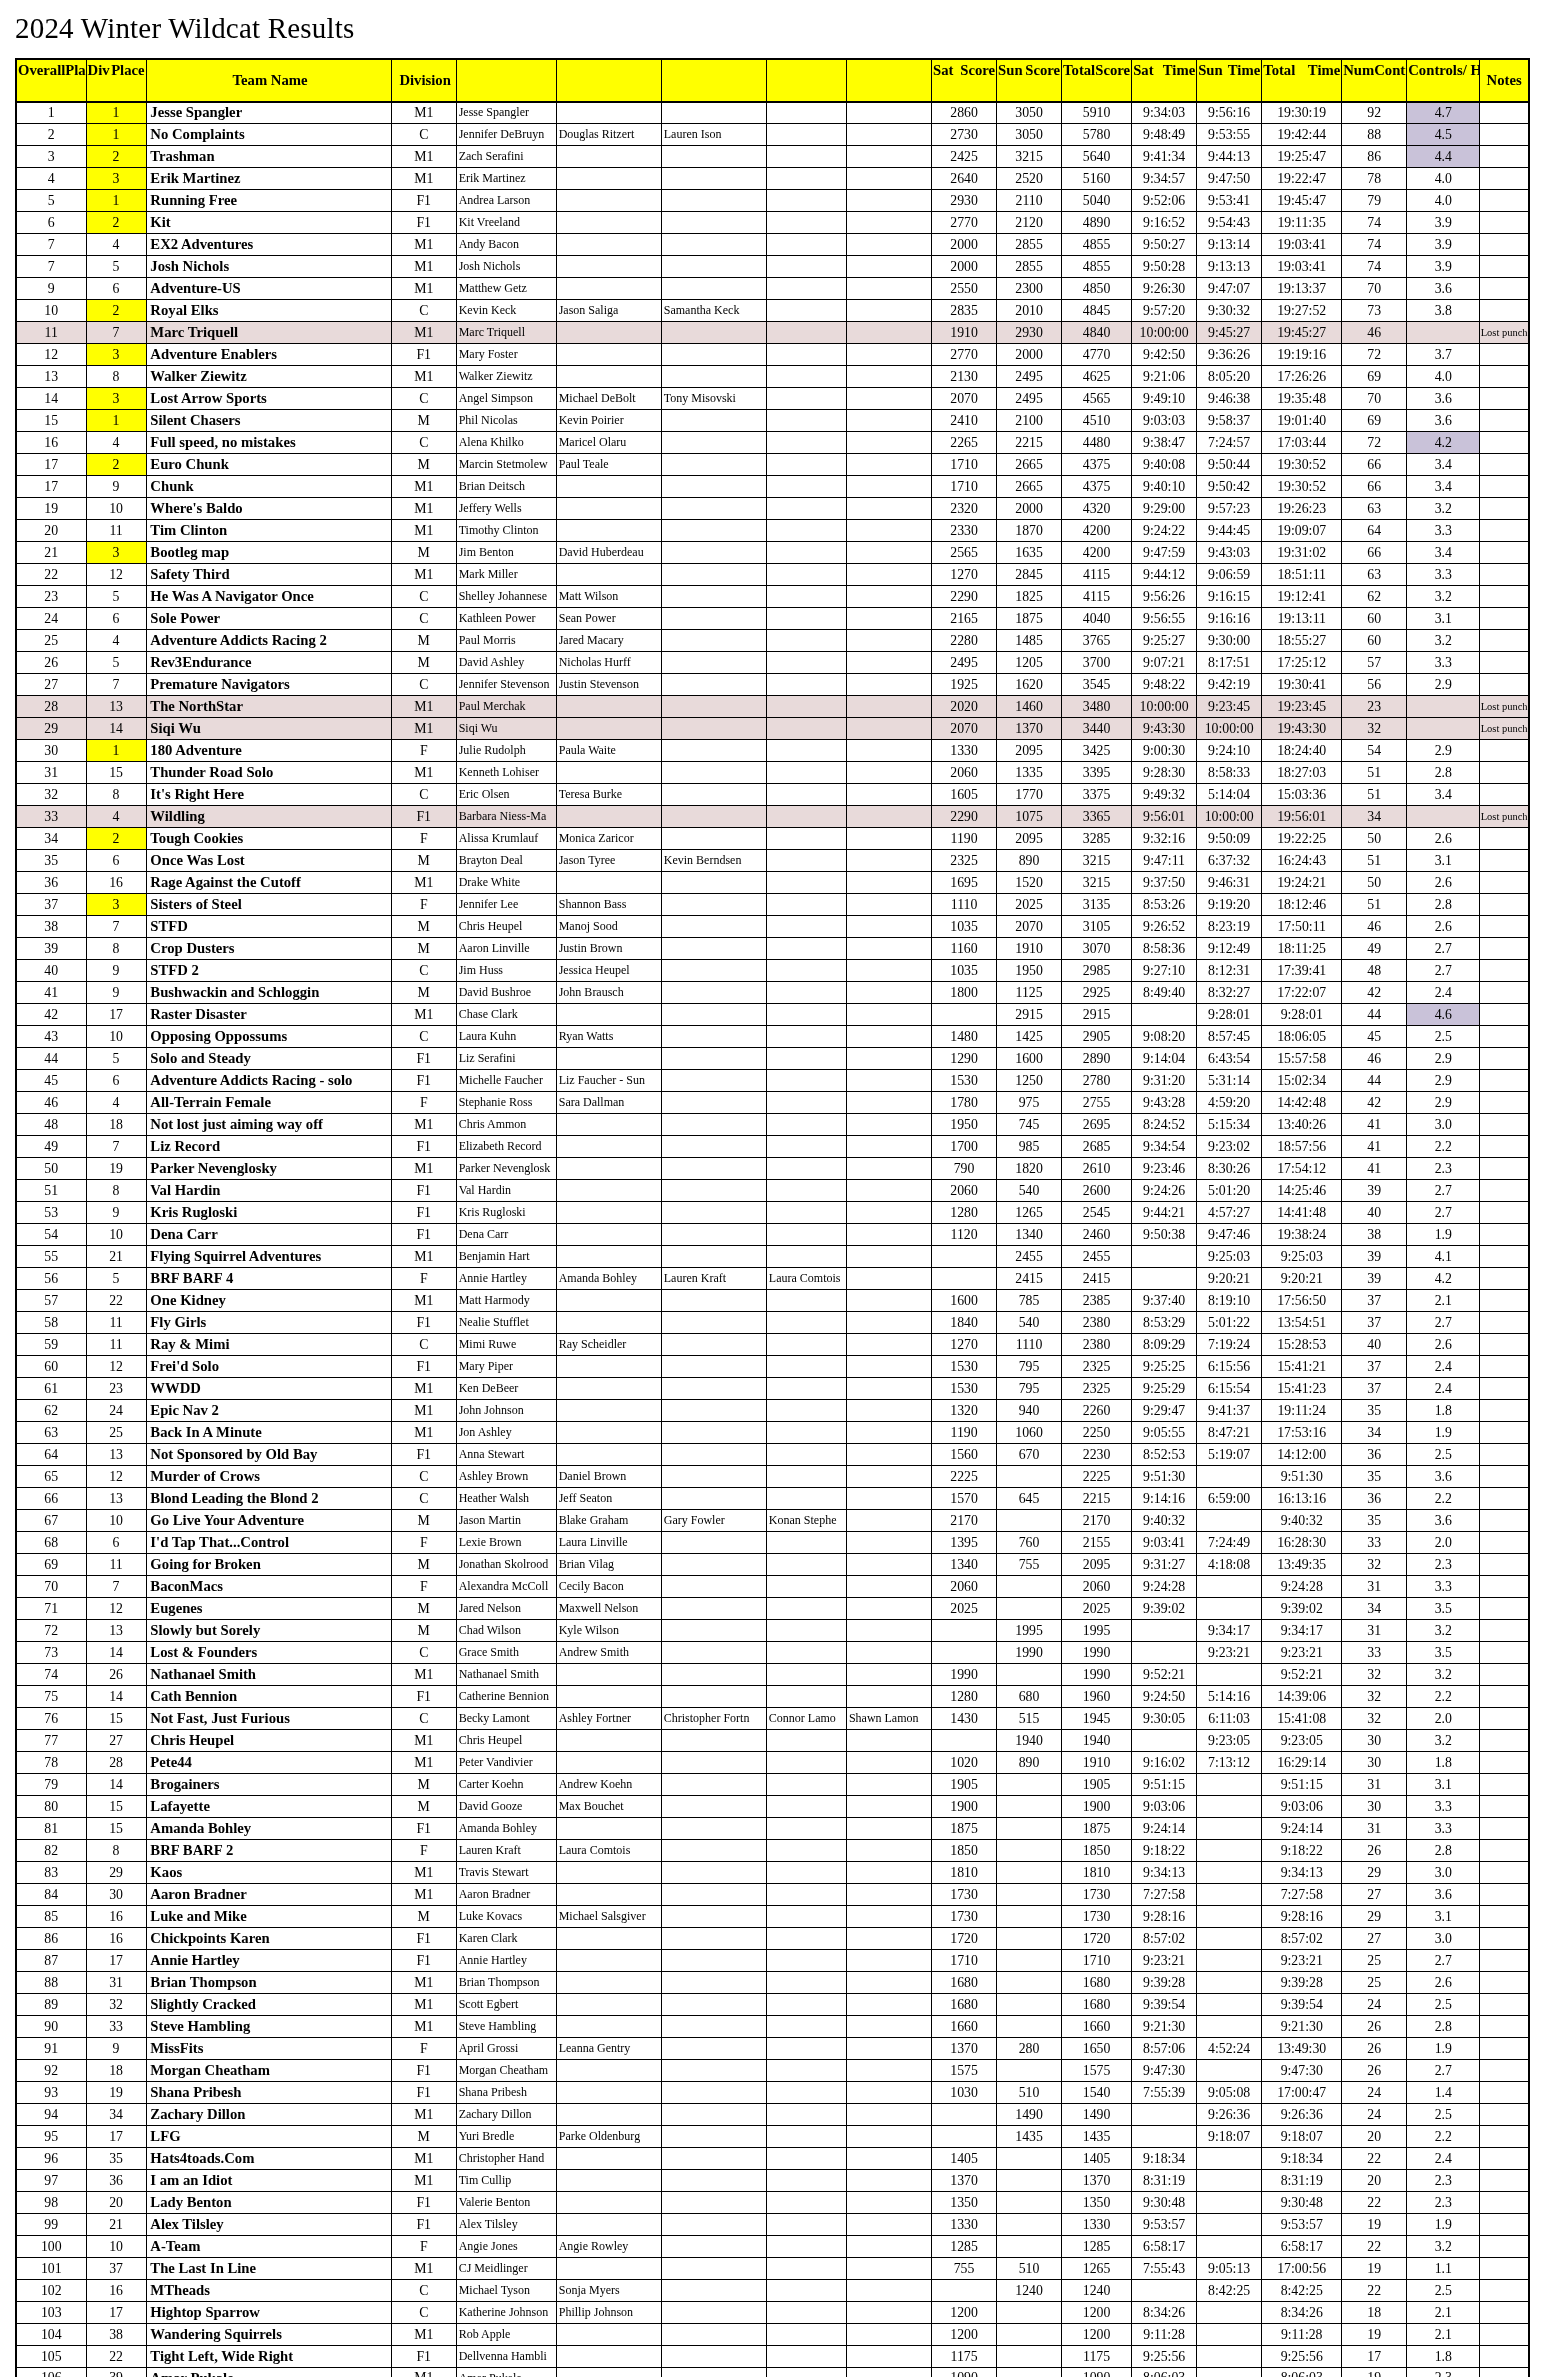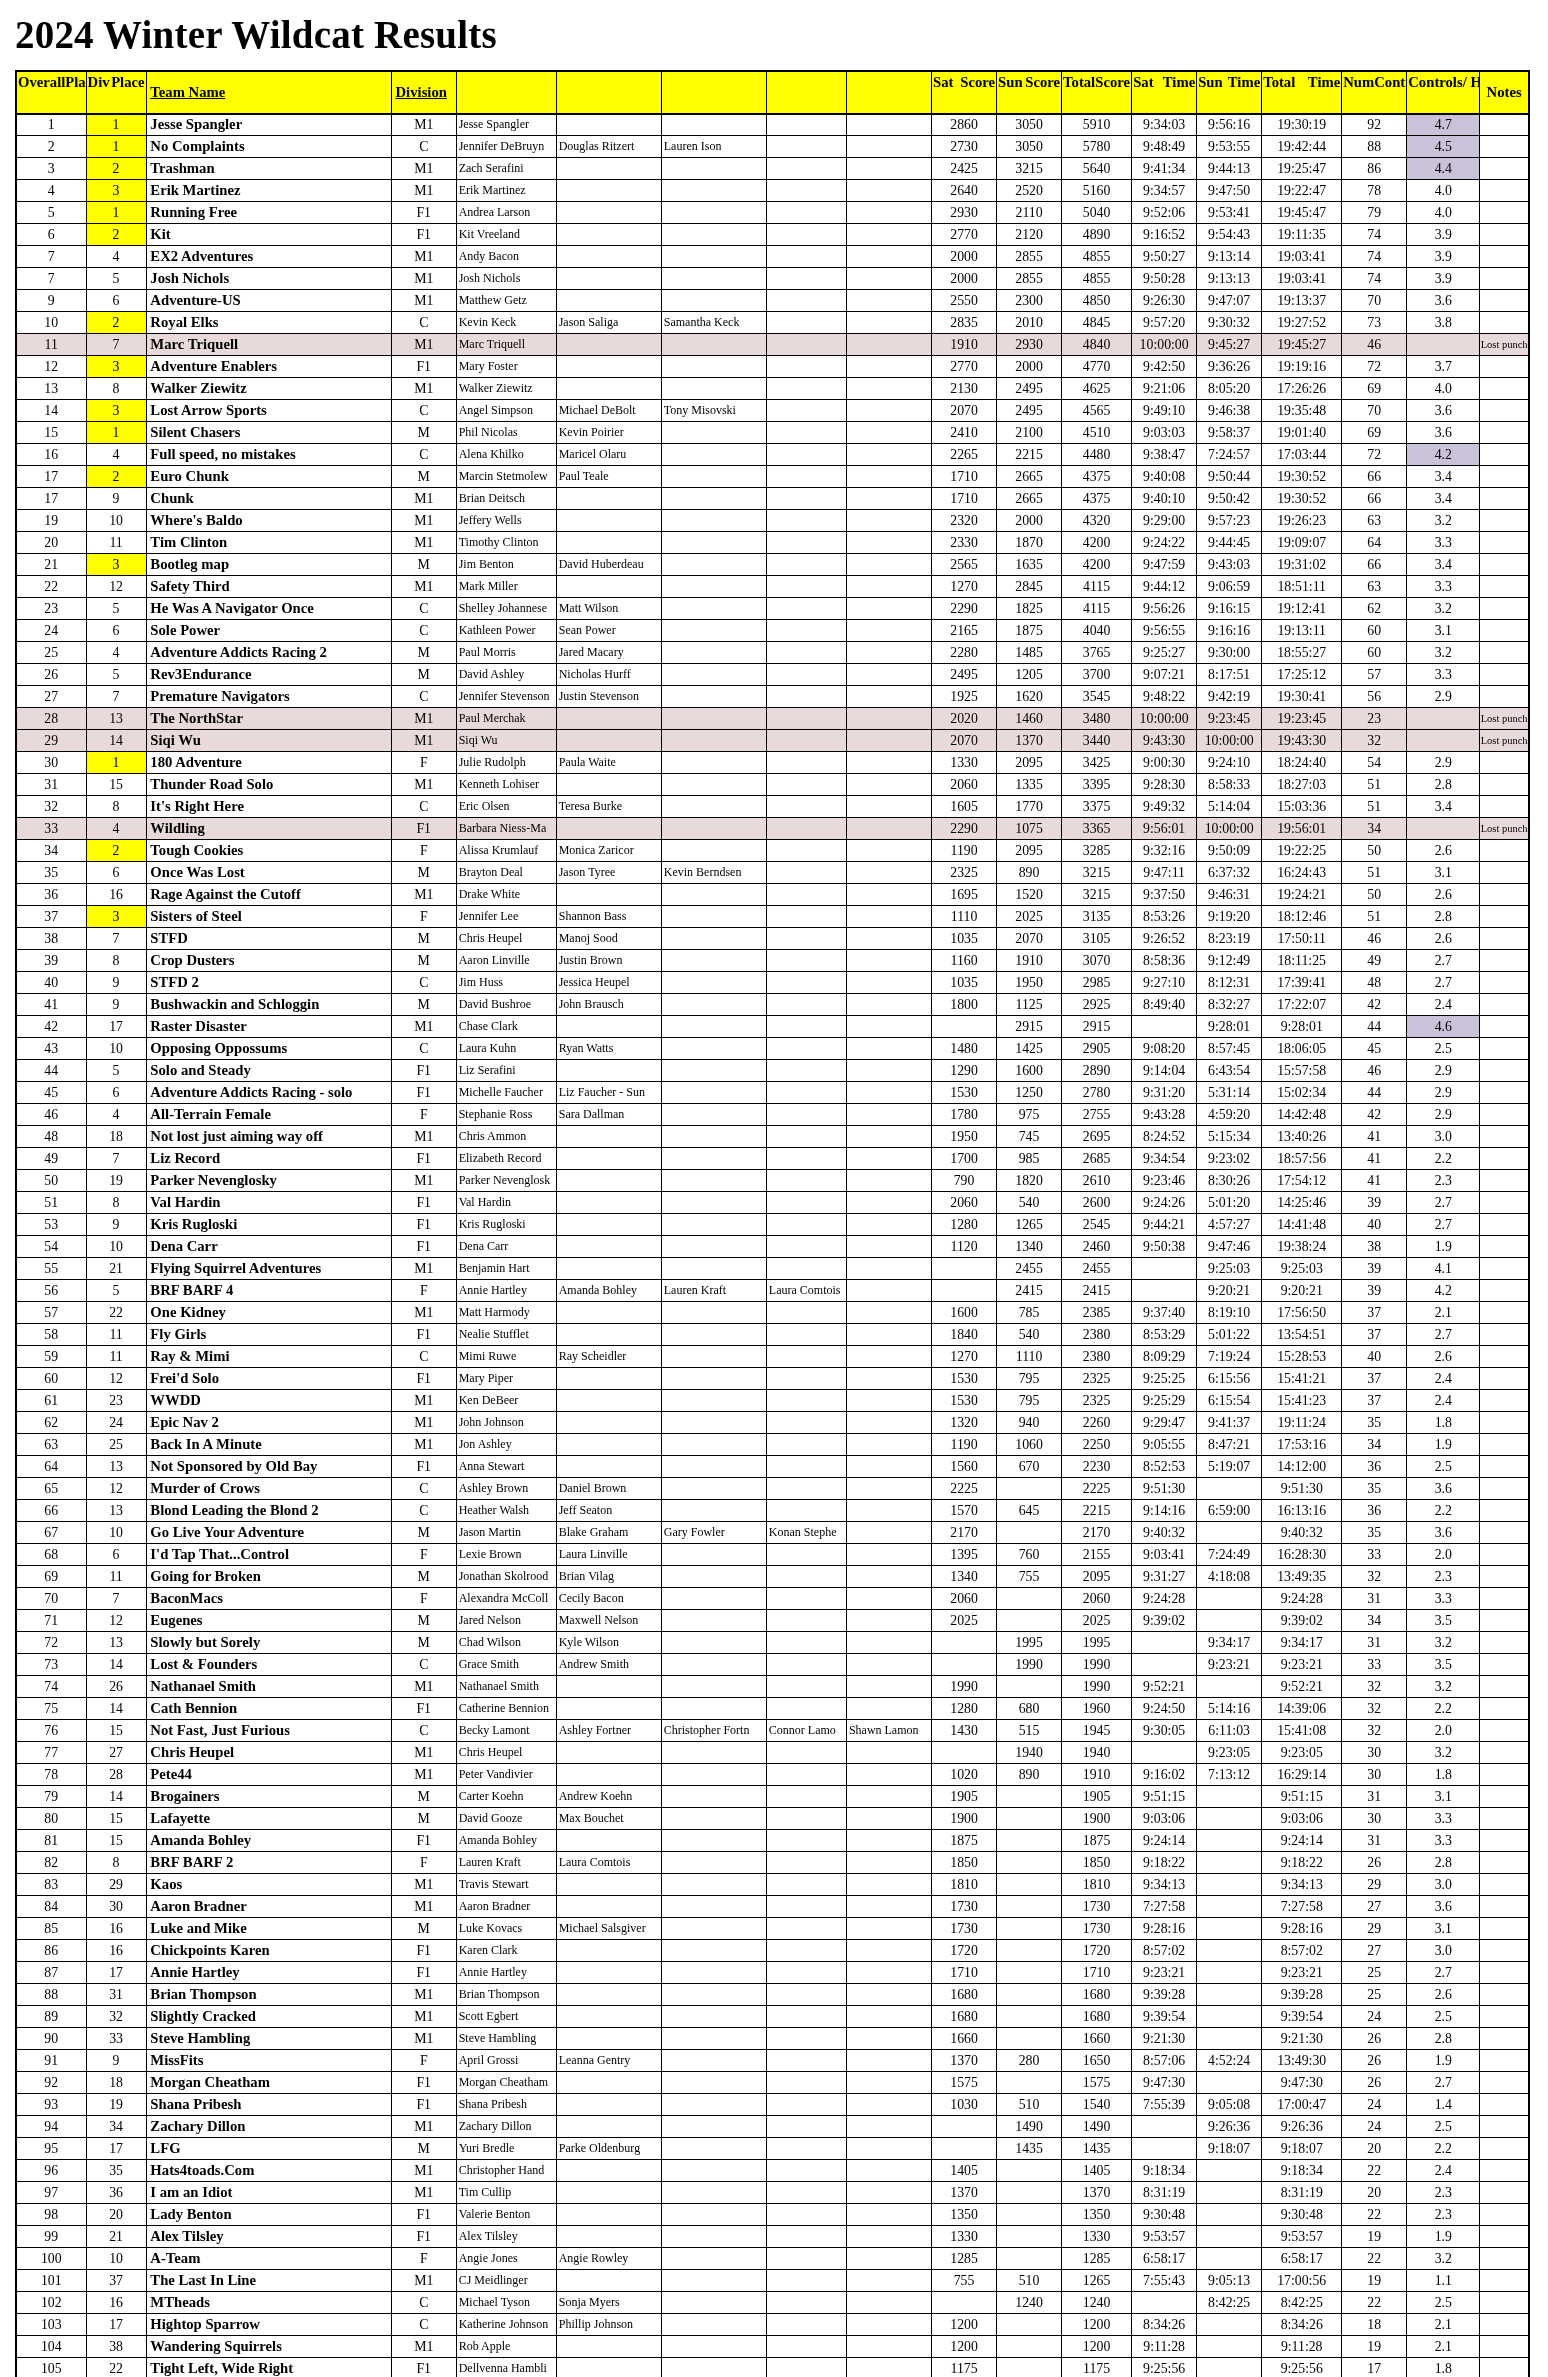--- a/index.html
+++ b/index.html
@@ -1,25 +1,25 @@
 <!DOCTYPE html>
 <html style="font-size:7.6px"><head>
 <meta charset="utf-8">
 <style>
   html,body{margin:0;padding:0;background:#ffffff;}
   body{width:1548px;height:2727px;font-family:"Liberation Serif","DejaVu Serif",serif;color:#000;}
   .page{position:relative;padding:12.4px 0 0 15px;}
-  .title{font-size:39px;font-weight:bold;margin:0 0 12.4px 0;letter-spacing:0.2px;}
+  .title{font-size:29px;font-weight:normal;margin:0 0 12.4px 0;letter-spacing:0.2px;}
   table.results{border-collapse:collapse;table-layout:fixed;width:1515px;border:2.4px solid #000;}
   th,td{border:1px solid #000;border-top-width:1.4px;border-bottom-width:1.4px;
         overflow:hidden;white-space:nowrap;box-sizing:border-box;padding:0;}
   thead th{background:#FFFF00;height:42px;font-size:14.7px;font-weight:bold;border-bottom-width:2.9px;vertical-align:middle;}
   th .hdr2{display:flex;flex-direction:row;justify-content:space-between;height:37px;padding:1.9px 1px;}
   th .hdr1{display:flex;flex-direction:column;justify-content:center;height:37px;padding:1.9px 1px;}
-  th.h-left .hdr1{align-items:flex-start;padding-left:3.8px;text-decoration:underline;}
+  th.h-left .hdr1{align-items:center;padding-left:3.8px;}
   tbody td{height:22px;font-size:13.8px;text-align:center;vertical-align:middle;}
   td.c-team{font-weight:bold;text-align:left;padding:0 1.9px 0 3.8px;font-size:14.7px;}
   td.c-member{font-size:12px;text-align:left;padding:0 1.9px;}
   td.c-note{font-size:10.5px;}
   td.hl-y{background:#FFFF00;}
   td.hl-p{background:#C9C2D9;text-align:center;}
   tr.lost td{background:#E8DADA;}
 </style>
 </head>
 <body>

